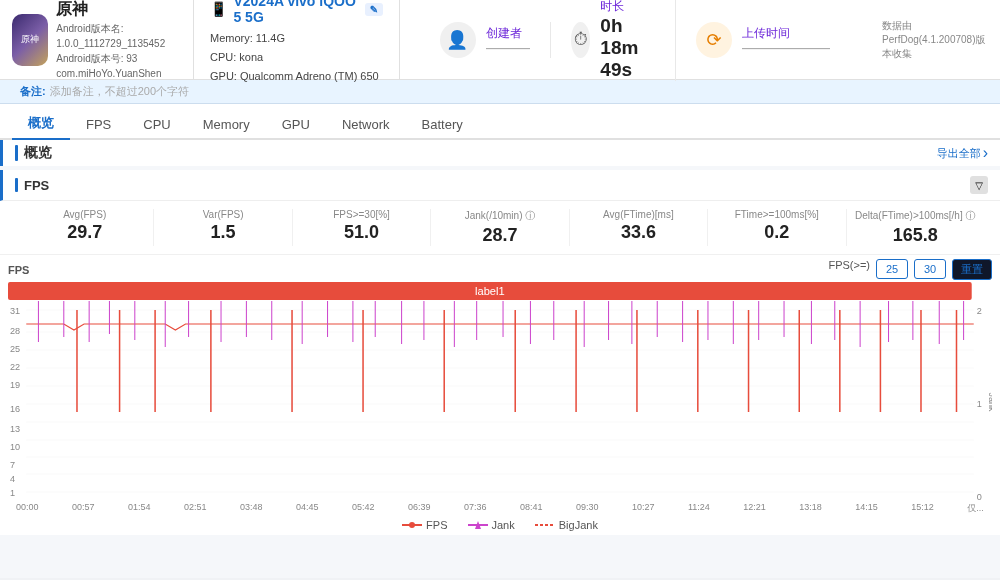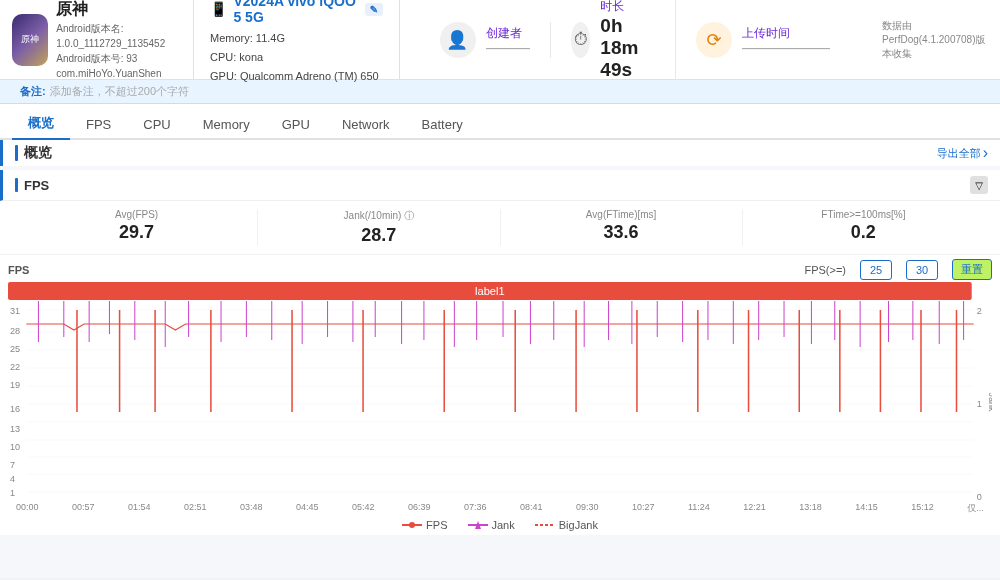--- a/index.html
+++ b/index.html
@@ -53,24 +53,24 @@
     .stats-row { display: flex; padding: 8px 16px; gap: 0; background: #fff; border-bottom: 1px solid #f0f0f0; }
     .metric { flex: 1; text-align: center; border-right: 1px solid #f0f0f0; padding: 0 4px; }
     .metric:last-child { border-right: none; }
     .metric-label { font-size: 10px; color: #888; margin-bottom: 2px; }
     .metric-value { font-size: 18px; font-weight: bold; color: #222; }
 
     
     .chart-area { background: #fff; padding: 4px 8px 0 8px; position: relative; }
     .chart-controls { display: flex; align-items: center; justify-content: space-between; margin-bottom: 2px; }
     .chart-label { font-size: 11px; color: #555; font-weight: bold; }
-    .fps-threshold { display: flex; align-items: center; gap: 14px; font-size: 11px; }
+    .fps-threshold { display: flex; gap: 6px; font-size: 11px; }
     .fps-threshold span { color: #555; }
     .fps-input { width: 32px; height: 20px; border: 1px solid #1a6ec9; border-radius: 3px; text-align: center; font-size: 11px; color: #1a6ec9; }
-    .reset-btn { padding: 2px 8px; background: #bef264; border: 1px solid #1a6ec9; border-radius: 3px; font-size: 11px; color: #1a6ec9; cursor: pointer; }
+    .reset-btn { padding: 2px 8px; background: #0f172a; border: 1px solid #1a6ec9; border-radius: 3px; font-size: 11px; color: #1a6ec9; cursor: pointer; }
 
     .chart-container { position: relative; width: 100%; height: 220px; background: #fff; }
 
     svg.chart { width: 100%; height: 100%; }
 
     
     .legend { display: flex; gap: 20px; padding: 4px 12px; justify-content: center; font-size: 11px; color: #555; }
     .legend-item { display: flex; align-items: center; gap: 4px; }
 
     
@@ -176,30 +176,42 @@
       </div>
       <div class="collapse-btn">▽</div>
     </div>
 
     <div class="stats-row">
       <div class="metric">
         <div class="metric-label">Avg(FPS)</div>
         <div class="metric-value">29.7</div>
       </div>
       <div class="metric">
+        <div class="metric-label">Var(FPS)</div>
+        <div class="metric-value">1.5</div>
+      </div>
+      <div class="metric">
+        <div class="metric-label">FPS&gt;=30[%]</div>
+        <div class="metric-value">51.0</div>
+      </div>
+      <div class="metric">
         <div class="metric-label">Jank(/10min) ⓘ</div>
         <div class="metric-value">28.7</div>
       </div>
       <div class="metric">
         <div class="metric-label">Avg(FTime)[ms]</div>
         <div class="metric-value">33.6</div>
       </div>
       <div class="metric">
         <div class="metric-label">FTime&gt;=100ms[%]</div>
         <div class="metric-value">0.2</div>
+      </div>
+      <div class="metric">
+        <div class="metric-label">Delta(FTime)&gt;100ms[/h] ⓘ</div>
+        <div class="metric-value">165.8</div>
       </div>
     </div>
 
     <div class="chart-area">
       <div class="chart-controls">
         <span class="chart-label">FPS</span>
         <div class="fps-threshold">
           <span>FPS(&gt;=)</span>
           <input class="fps-input" value="25" style="">
           <input class="fps-input" value="30" style="">

